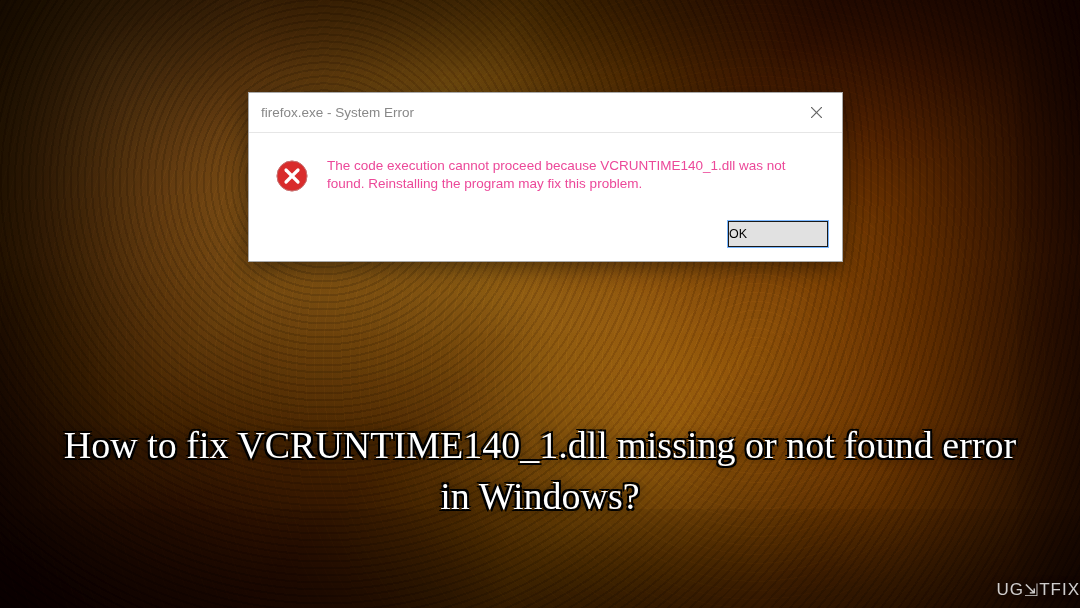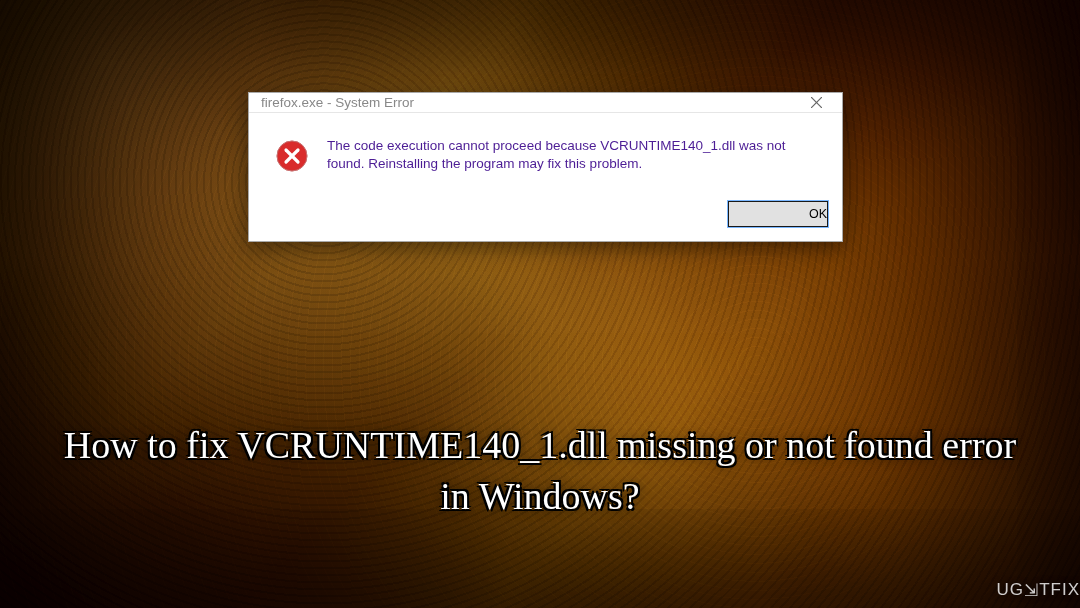--- a/index.html
+++ b/index.html
@@ -45,21 +45,21 @@
       top: 92px;
       width: 595px;
       background: #ffffff;
       border: 1px solid #a9a9a9;
       box-shadow: 0 6px 20px rgba(0,0,0,0.45);
     }
     .titlebar {
       display: flex;
       align-items: center;
       justify-content: space-between;
-      height: 20px;
+      height: 40px;
       padding: 0 4px 0 12px;
       background: #ffffff;
       border-bottom: 1px solid #e6e6e6;
     }
     .titlebar .title {
       color: #888;
       font-size: 13.5px;
     }
     .close-btn {
       width: 44px;
@@ -76,42 +76,42 @@
       padding: 24px 22px 18px 26px;
       gap: 18px;
       align-items: flex-start;
       background: #fff;
     }
     .err-icon {
       width: 34px; height: 34px; flex: 0 0 34px;
       margin-top: 2px;
     }
     .msg {
-      color: #4c1d95;
+      color: #ec4899;
       font-size: 13.5px;
       line-height: 1.35;
       max-width: 460px;
     }
 
     .footer {
       display: flex;
       justify-content: flex-end;
       padding: 10px 14px 14px;
       background: #fff;
     }
     .ok-btn {
       min-width: 100px;
       height: 26px;
       background: #e1e1e1;
       border: 1px solid #191919;
       box-shadow: 0 0 0 1px #7ab7ff;
       font-size: 12.5px;
       display: flex;
       align-items: center;
-      justify-content: flex-end;
+      justify-content: flex-start;
       cursor: pointer;
     }
 
     
     .caption {
       position: absolute;
       left: 0; right: 0;
       top: 420px;
       text-align: center;
       color: #fff;

